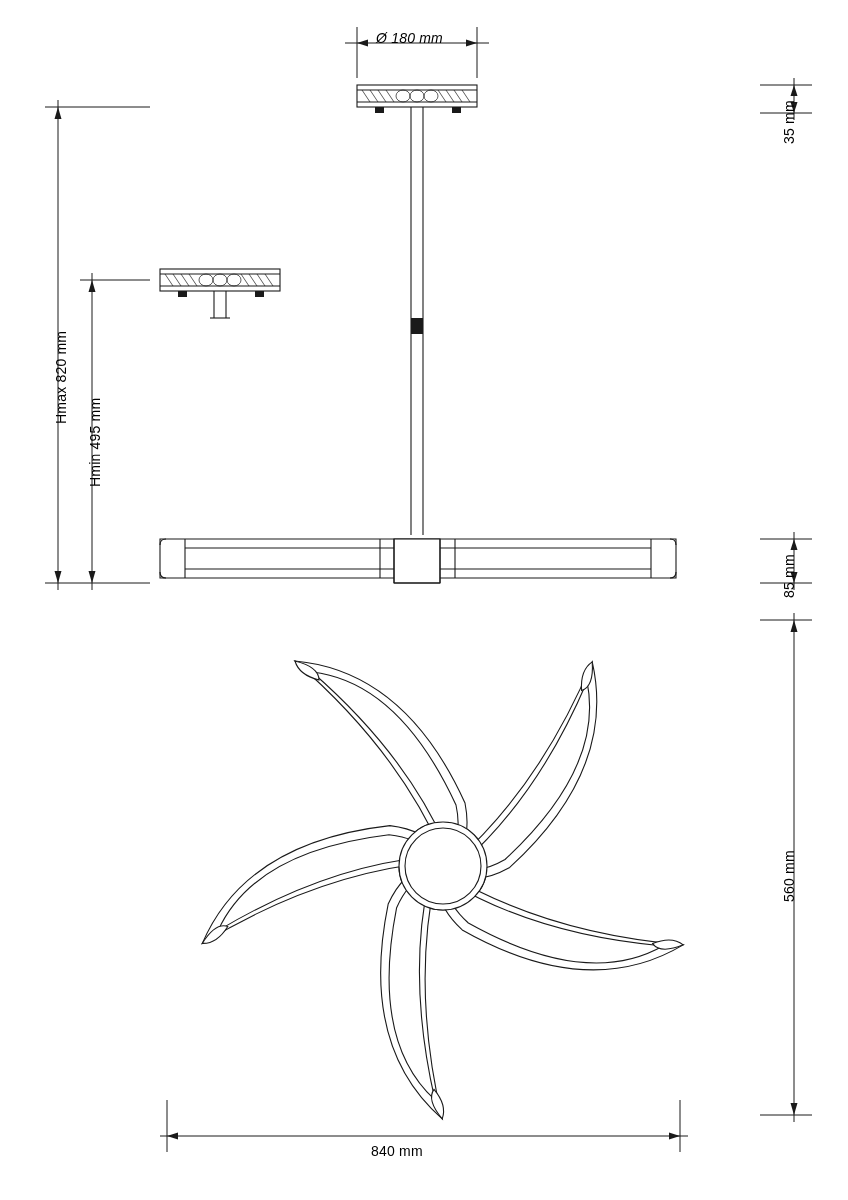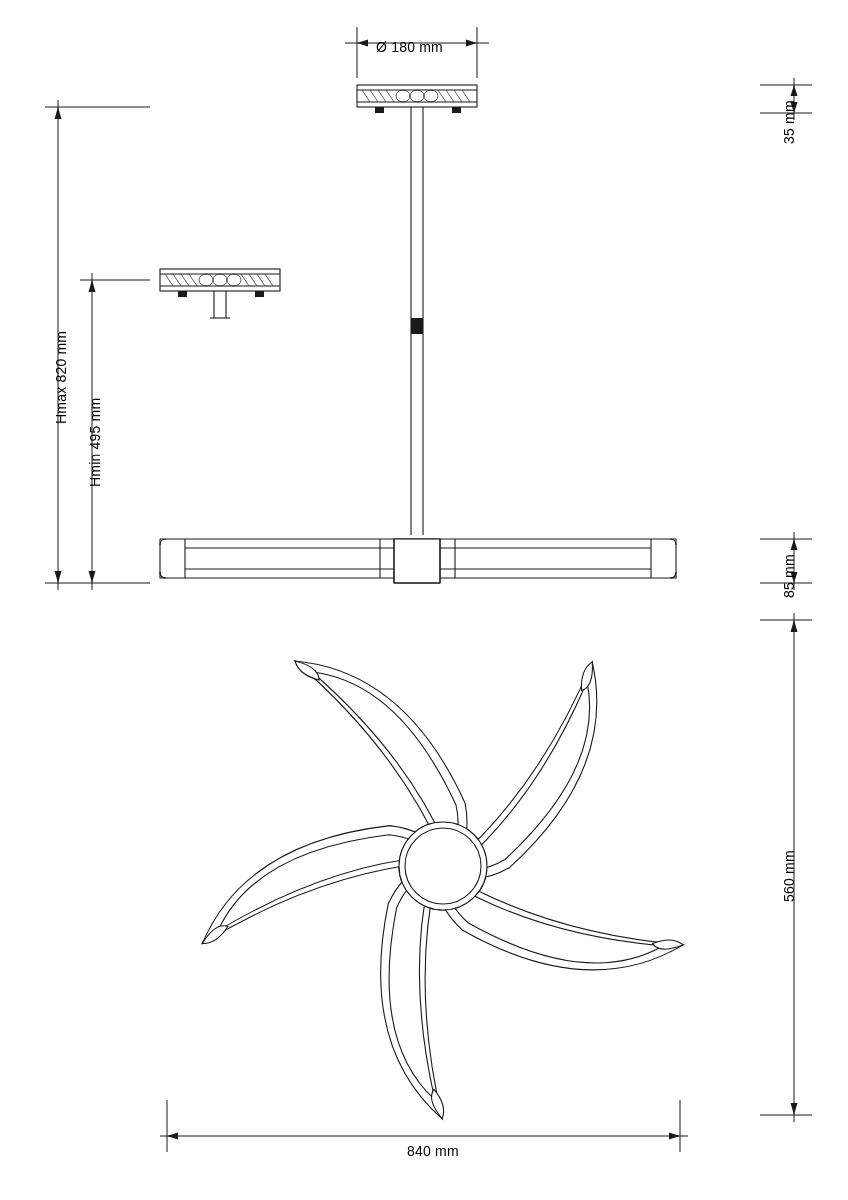--- a/index.html
+++ b/index.html
@@ -202,25 +202,25 @@
         <path d="M463 869 Q556 828 637 735 Q627 822 504 879 Q476 885 463 874 Z" fill="#ffffff"></path>
         <path d="M648 718 Q634 722 629 742 Q642 742 648 718 Z" fill="#ffffff"></path>
       </g>
 
       <circle cx="443" cy="866" r="44" fill="#ffffff"></circle>
       <circle cx="443" cy="866" r="38" fill="none"></circle>
     </g>
   </g>
 </svg>
 
-<div class="dim-label" style="left:376px; top:39px;">Ø 180 mm</div>
+<div class="dim-label" style="left:376px; top:30px;font-style:italic;">Ø 180 mm</div>
 
 <div class="dim-label vert" style="left:781px; top:144px;">35 mm</div>
 
 <div class="dim-label vert" style="left:53px; top:424px;">Hmax 820 mm</div>
 
 <div class="dim-label vert" style="left:87px; top:487px;">Hmin 495 mm</div>
 
 <div class="dim-label vert" style="left:781px; top:598px;">85 mm</div>
 
 <div class="dim-label vert" style="left:781px; top:902px;">560 mm</div>
 
-<div class="dim-label" style="left:407px; top:1143px;">840 mm</div>
+<div class="dim-label" style="left:371px; top:1143px;">840 mm</div>
 
 </body></html>

